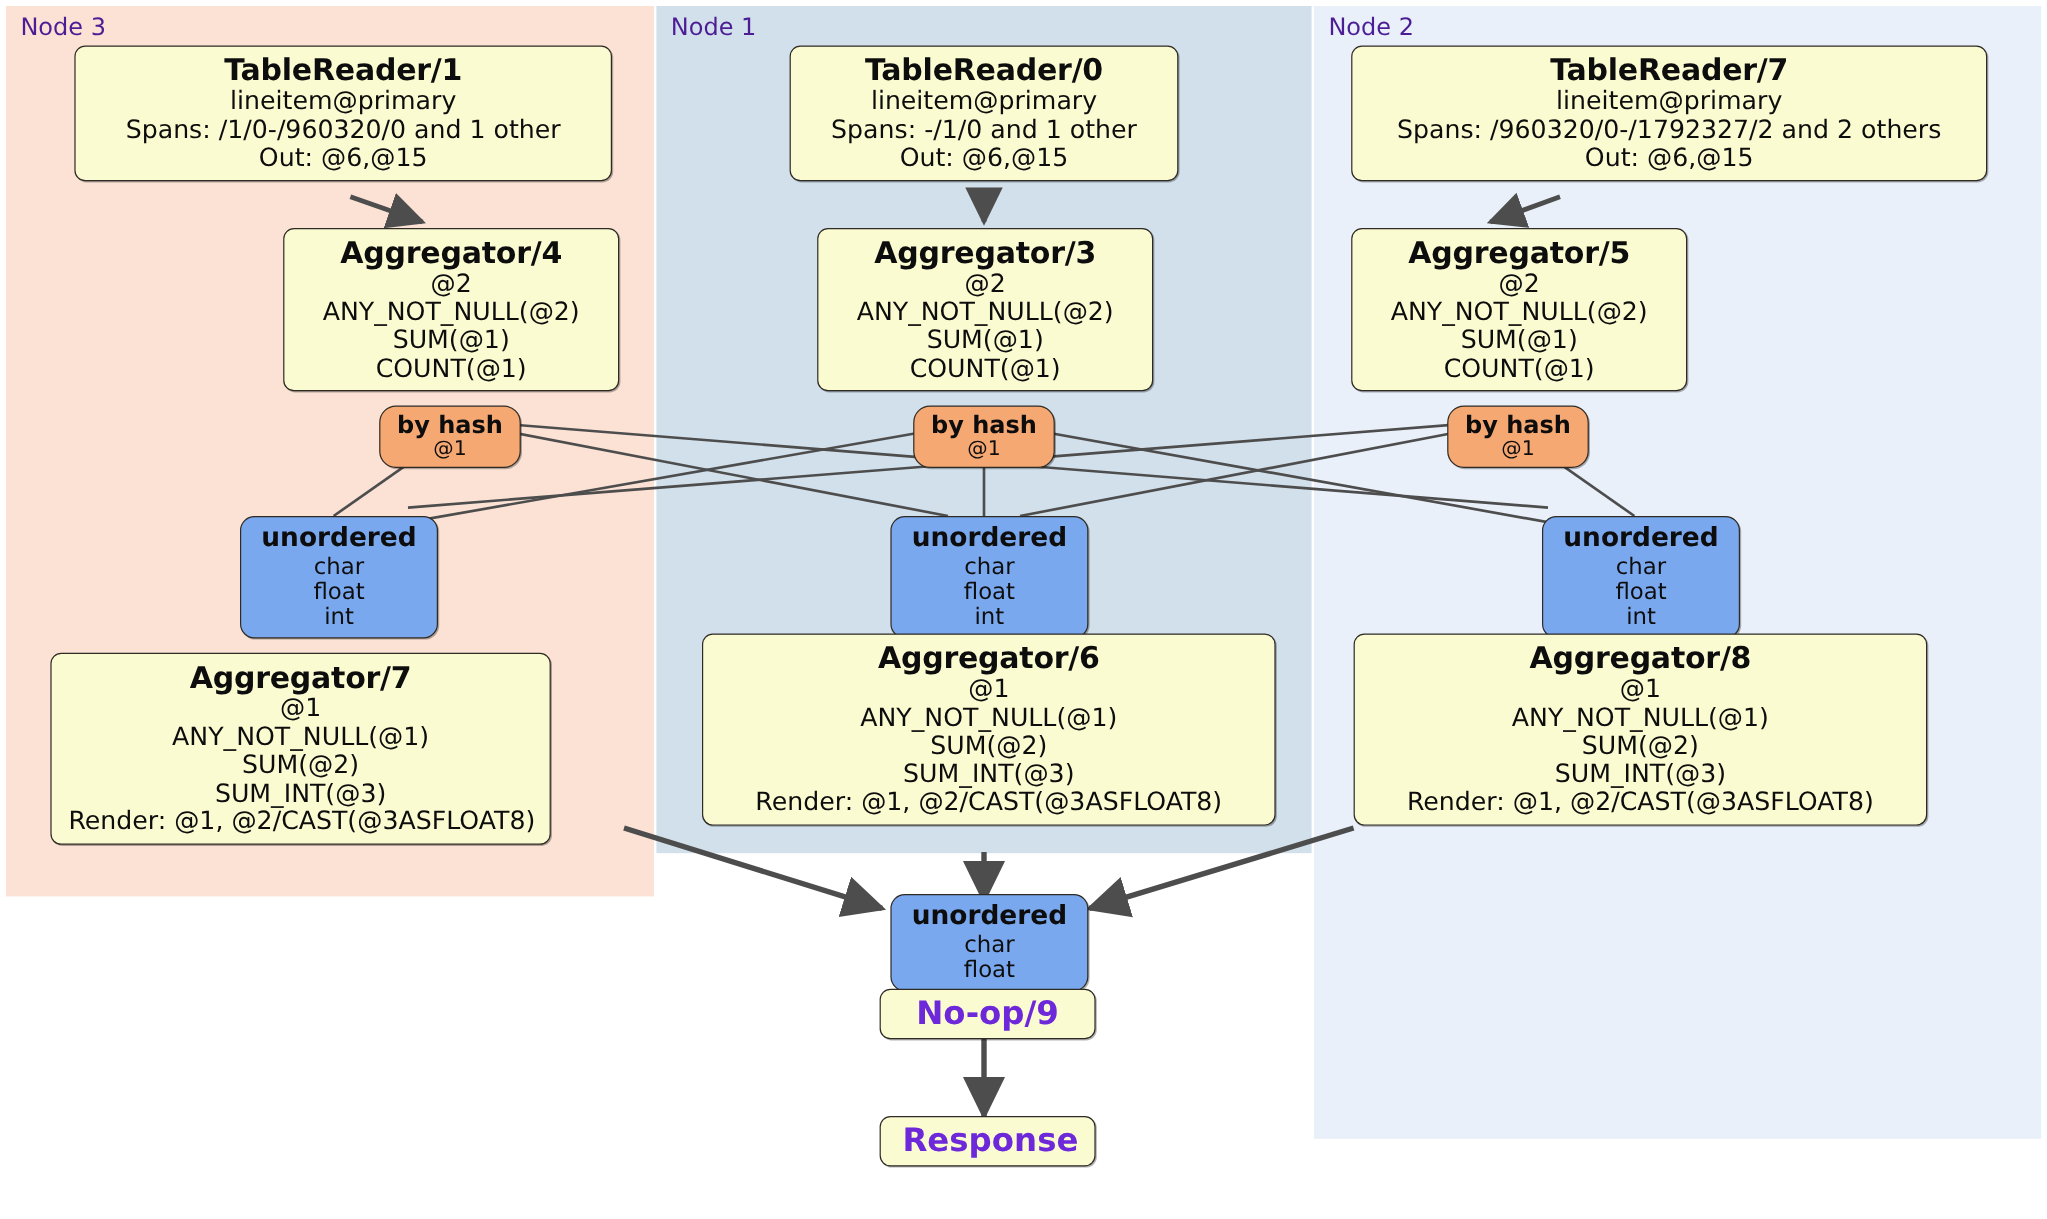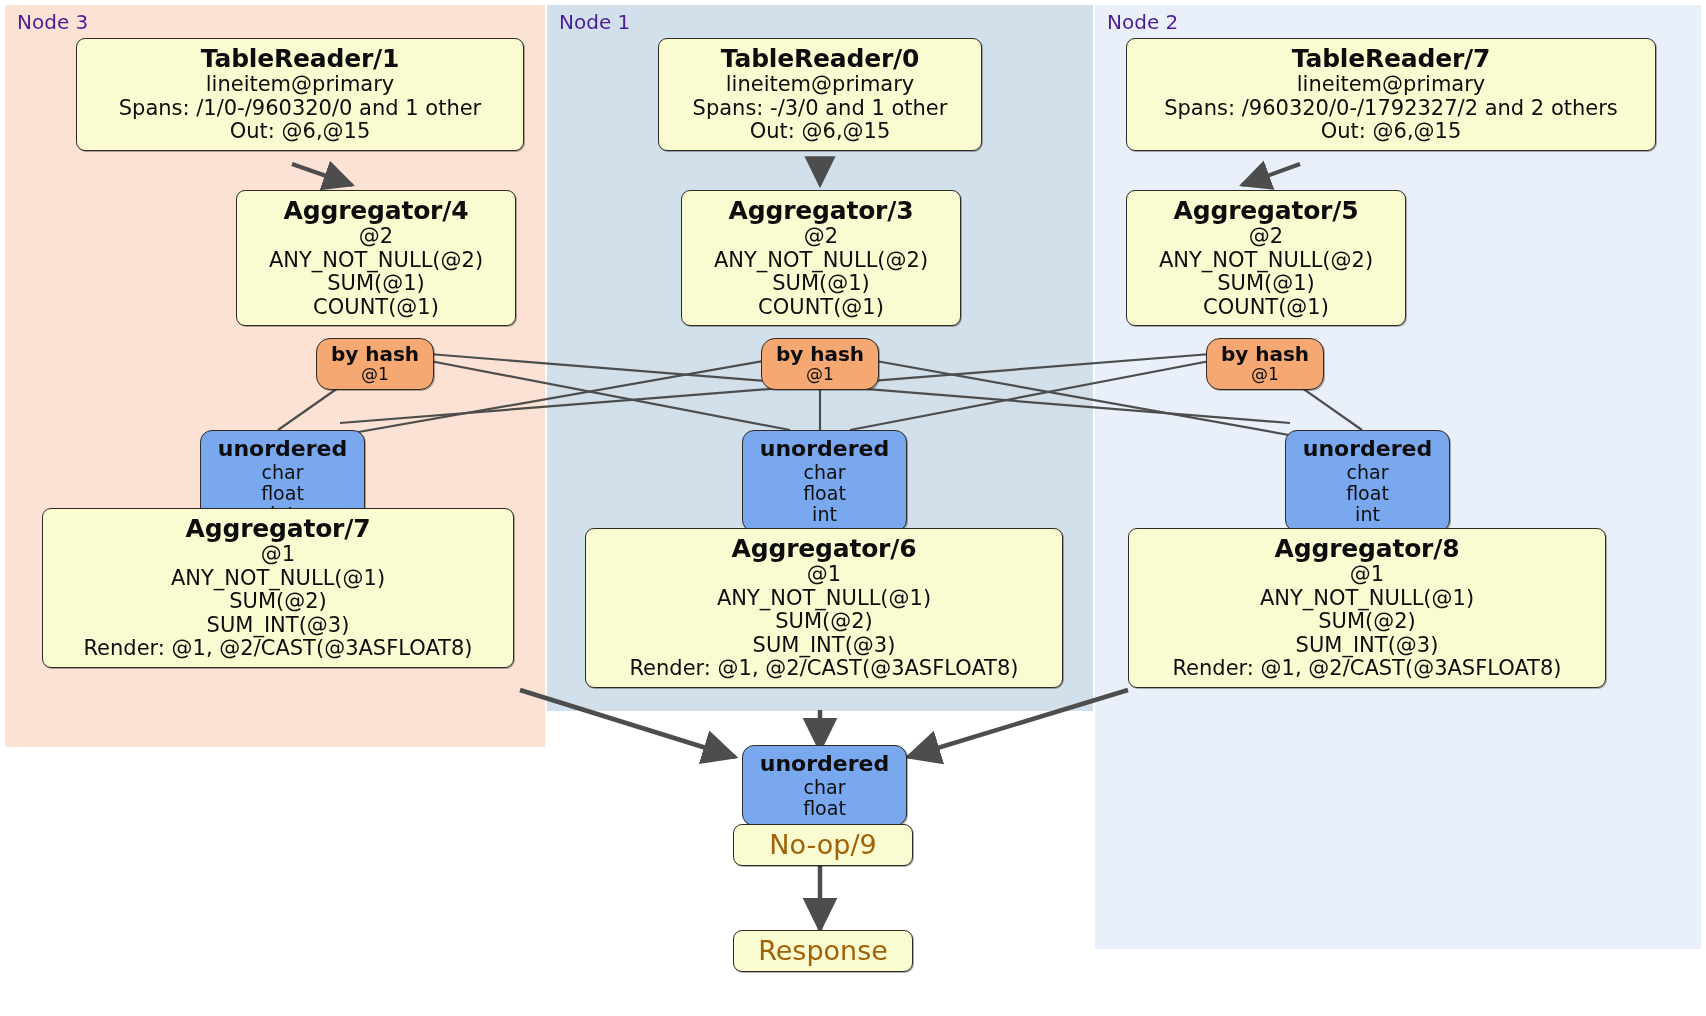--- a/index.html
+++ b/index.html
@@ -88,23 +88,23 @@
     padding: 6px 16px;
     box-shadow: 1px 1px 0 rgba(0,0,0,0.30);
   }
   .sync .ttl { font-weight: bold; font-size: 22px; }
   .sync .ln  { font-size: 19px; }
 
   .terminal {
     background: #fbfbd2;
     border: 1.6px solid #2e2a24;
     border-radius: 9px;
-    font-weight: normal;
+    font-weight: bold;
     font-size: 27px;
-    color: #a16207;
+    color: #6d28d9;
     padding: 5px 18px;
     box-shadow: 1px 1px 0 rgba(0,0,0,0.30);
   }
 
   
   .panel   { z-index: 1; }
   #edges   { z-index: 2; }
   .box     { z-index: 3; }
   .router  { z-index: 4; }
 </style>
@@ -158,31 +158,31 @@
       <path d="M 520,690 L 735,757" marker-end="url(#ah)"></path>
       <path d="M 820,710 L 820,750" marker-end="url(#ah)"></path>
       <path d="M 1128,690 L 908,757" marker-end="url(#ah)"></path>
     </g>
 
     <g stroke="#4d4d4d" stroke-width="4.5" fill="none">
       <path d="M 820,865 L 820,930" marker-end="url(#ah)"></path>
     </g>
   </svg>
 
-  <div class="box proc" style="left:76px;  top:38px;  width:448px;">
+  <div class="box proc" style="left:62px;  top:38px;  width:448px;">
     <div class="ttl">TableReader/1</div>
     <div class="ln">lineitem@primary</div>
     <div class="ln">Spans: /1/0-/960320/0 and 1 other</div>
     <div class="ln">Out: @6,@15</div>
   </div>
 
   <div class="box proc" style="left:658px; top:38px;  width:324px;">
     <div class="ttl">TableReader/0</div>
     <div class="ln">lineitem@primary</div>
-    <div class="ln">Spans: -/3/0 and 1 other</div>
+    <div class="ln">Spans: -/1/0 and 1 other</div>
     <div class="ln">Out: @6,@15</div>
   </div>
 
   <div class="box proc" style="left:1126px; top:38px; width:530px;">
     <div class="ttl">TableReader/7</div>
     <div class="ln">lineitem@primary</div>
     <div class="ln">Spans: /960320/0-/1792327/2 and 2 others</div>
     <div class="ln">Out: @6,@15</div>
   </div>
 
@@ -237,21 +237,21 @@
     <div class="ln">int</div>
   </div>
 
   <div class="box sync" style="left:1285px; top:430px; width:165px;">
     <div class="ttl">unordered</div>
     <div class="ln">char</div>
     <div class="ln">float</div>
     <div class="ln">int</div>
   </div>
 
-  <div class="box proc" style="left:42px;  top:508px; width:472px;">
+  <div class="box proc" style="left:42px;  top:544px; width:417px;">
     <div class="ttl">Aggregator/7</div>
     <div class="ln">@1</div>
     <div class="ln">ANY_NOT_NULL(@1)</div>
     <div class="ln">SUM(@2)</div>
     <div class="ln">SUM_INT(@3)</div>
     <div class="ln">Render: @1, @2/CAST(@3ASFLOAT8)</div>
   </div>
 
   <div class="box proc" style="left:585px; top:528px; width:478px;">
     <div class="ttl">Aggregator/6</div>

